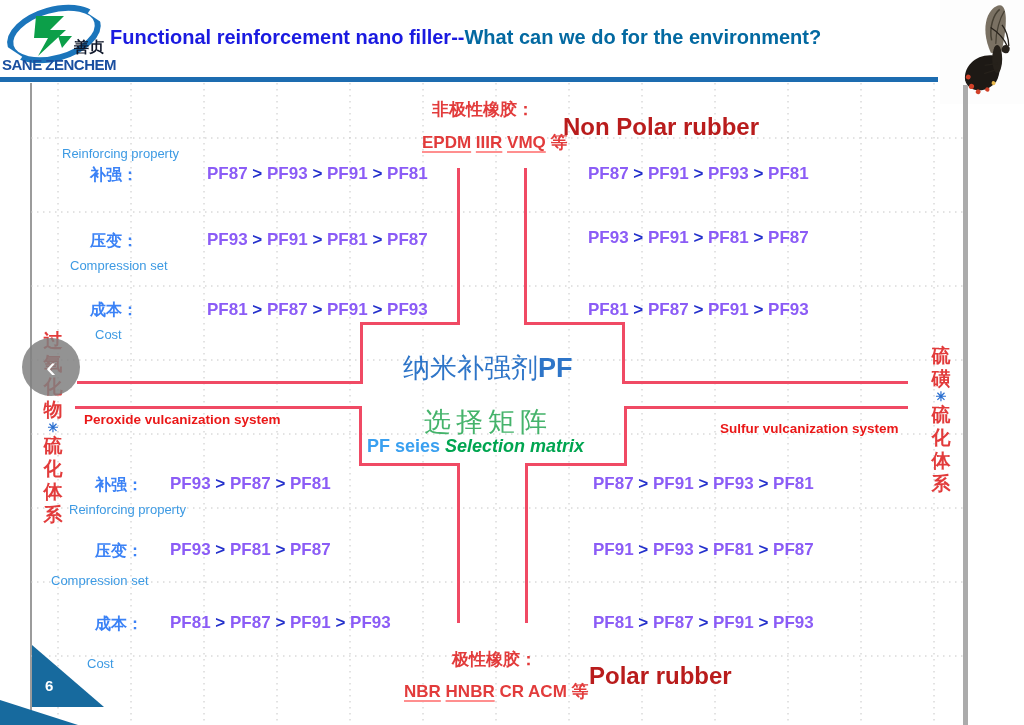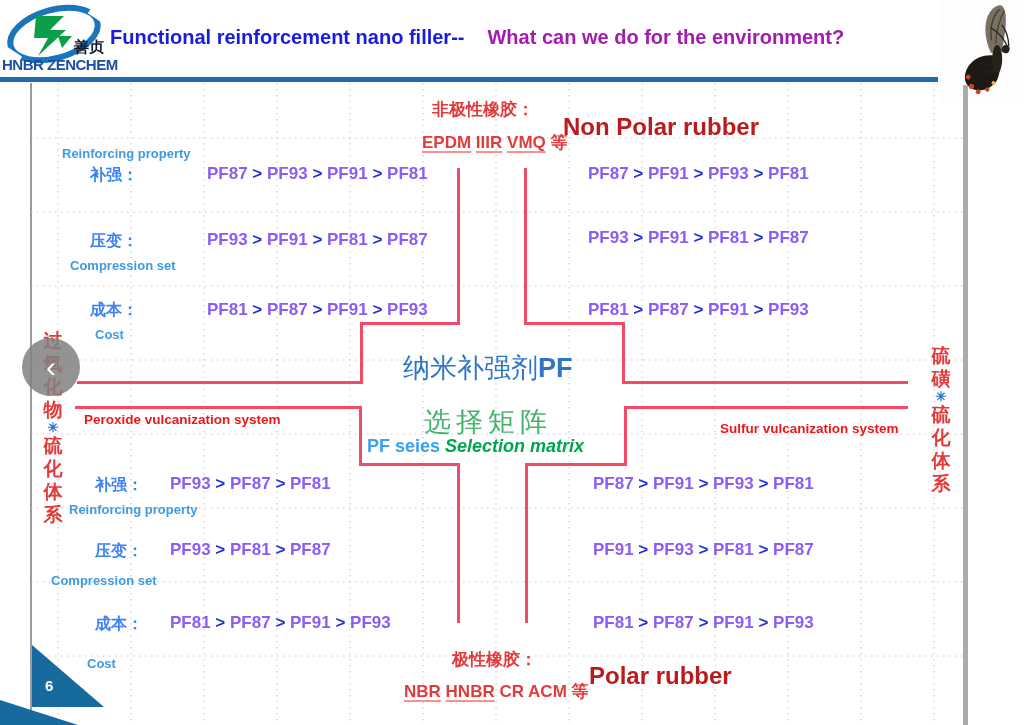--- a/index.html
+++ b/index.html
@@ -5,36 +5,36 @@
   html,body{margin:0;padding:0;}
   body{width:1024px;height:725px;background:#ffffff;font-family:"Liberation Sans",sans-serif;position:relative;overflow:hidden;}
   .abs{position:absolute;}
   .nowrap{white-space:nowrap;}
 
   
   .company{left:2px;top:56px;color:#1a4fa0;font-weight:bold;font-size:15px;letter-spacing:-0.5px;}
   .logo-cn{left:74px;top:38px;color:#0f172a;font-size:15px;font-weight:bold;}
   .main-title{left:110px;top:26px;font-size:20px;font-weight:bold;}
   .main-title .t-blue{color:#1a1ae0;}
-  .main-title .t-green{color:#a21caf;margin-left:23px;}
+  .main-title .t-green{color:#0369a1;}
   .blue-rule{left:0;top:77px;width:938px;height:5px;background:#1d6cb0;}
 
   
   .slide-border-left{left:30px;top:83px;width:2px;height:642px;background:#9b9b9b;}
   .slide-border-right{left:963px;top:85px;width:5px;height:640px;background:#ababab;}
 
   
   .redline{position:absolute;background:#f04a64;}
 
   
   .rank{font-weight:bold;font-size:17px;white-space:nowrap;}
   .pf{color:#8b5cf6;text-decoration-color:#ff9e9e;text-decoration-thickness:2px;text-underline-offset:3px;}
   .gt{color:#2431cc;}
   .cn-label{color:#3b82f6;font-size:16px;font-weight:700;white-space:nowrap;}
-  .en-label{color:#3d9ae3;font-size:13px;font-weight:bold;white-space:nowrap;}
+  .en-label{color:#3d9ae3;font-size:13px;font-weight:normal;white-space:nowrap;}
   .red-cn{color:#e23b3b;font-size:17px;font-weight:600;white-space:nowrap;}
   .red-bold{color:#b91c1c;font-weight:bold;font-size:24px;white-space:nowrap;margin-top:16px;}
   .red-small-bold{color:#ea1818;font-weight:bold;font-size:13.5px;white-space:nowrap;}
   .examples{color:#e23b3b;font-weight:bold;font-size:17px;white-space:nowrap;}
   .examples .u{text-decoration:underline;text-decoration-color:#ff8f8f;text-decoration-thickness:2px;text-underline-offset:3px;}
   .vtext{display:flex;flex-direction:column;align-items:center;color:#e23b3b;font-size:19px;line-height:23px;font-weight:600;}
   .vtext .star{color:#2a6fd0;font-size:13px;line-height:13px;}
 
   .center-l1{left:403px;top:350px;font-size:27px;color:#2e75c8;white-space:nowrap;}
   .center-l1 b{font-weight:bold;margin-top:44px;}
@@ -53,21 +53,21 @@
 <body>
 
 <svg class="abs" style="left:2px;top:2px" width="108" height="76" viewBox="0 0 108 76">
   <ellipse cx="52" cy="32" rx="45" ry="24" transform="rotate(-16 52 32)" fill="none" stroke="#1b75bb" stroke-width="6"></ellipse>
   <line x1="88" y1="8" x2="103" y2="18" stroke="#ffffff" stroke-width="8"></line>
   <line x1="3" y1="48" x2="18" y2="58" stroke="#ffffff" stroke-width="8"></line>
   <path d="M34 14 L62 14 L48 28 L64 28 L36 54 L46 36 L32 36 Z" fill="#0c9f49"></path>
   <path d="M56 34 L70 34 L60 46 Z" fill="#0c9f49"></path>
 </svg>
 <div class="abs logo-cn">善贞</div>
-<div class="abs company">HNBR ZENCHEM</div>
+<div class="abs company">SANE ZENCHEM</div>
 <div class="abs main-title nowrap"><span class="t-blue">Functional reinforcement nano filler--</span><span class="t-green">What can we do for the environment?</span></div>
 <div class="abs blue-rule"></div>
 
 <svg class="abs" style="left:940px;top:0" width="84" height="104" viewBox="0 0 84 104">
   <rect width="84" height="104" fill="#fdfdfd"></rect>
   <g transform="rotate(18 48 55)">
     <path d="M50 52 C30 30, 34 8, 44 4 C52 2, 58 24, 60 50 Z" fill="#7a7163"></path>
     <path d="M47 40 C40 28, 41 14, 45 8" stroke="#464034" stroke-width="1.5" fill="none"></path>
     <path d="M52 42 C48 30, 48 16, 50 8" stroke="#464034" stroke-width="1.2" fill="none"></path>
     <path d="M52 54 C36 58, 28 74, 34 86 C40 96, 58 94, 64 78 C66 68, 62 58, 58 54 Z" fill="#1d1915"></path>

